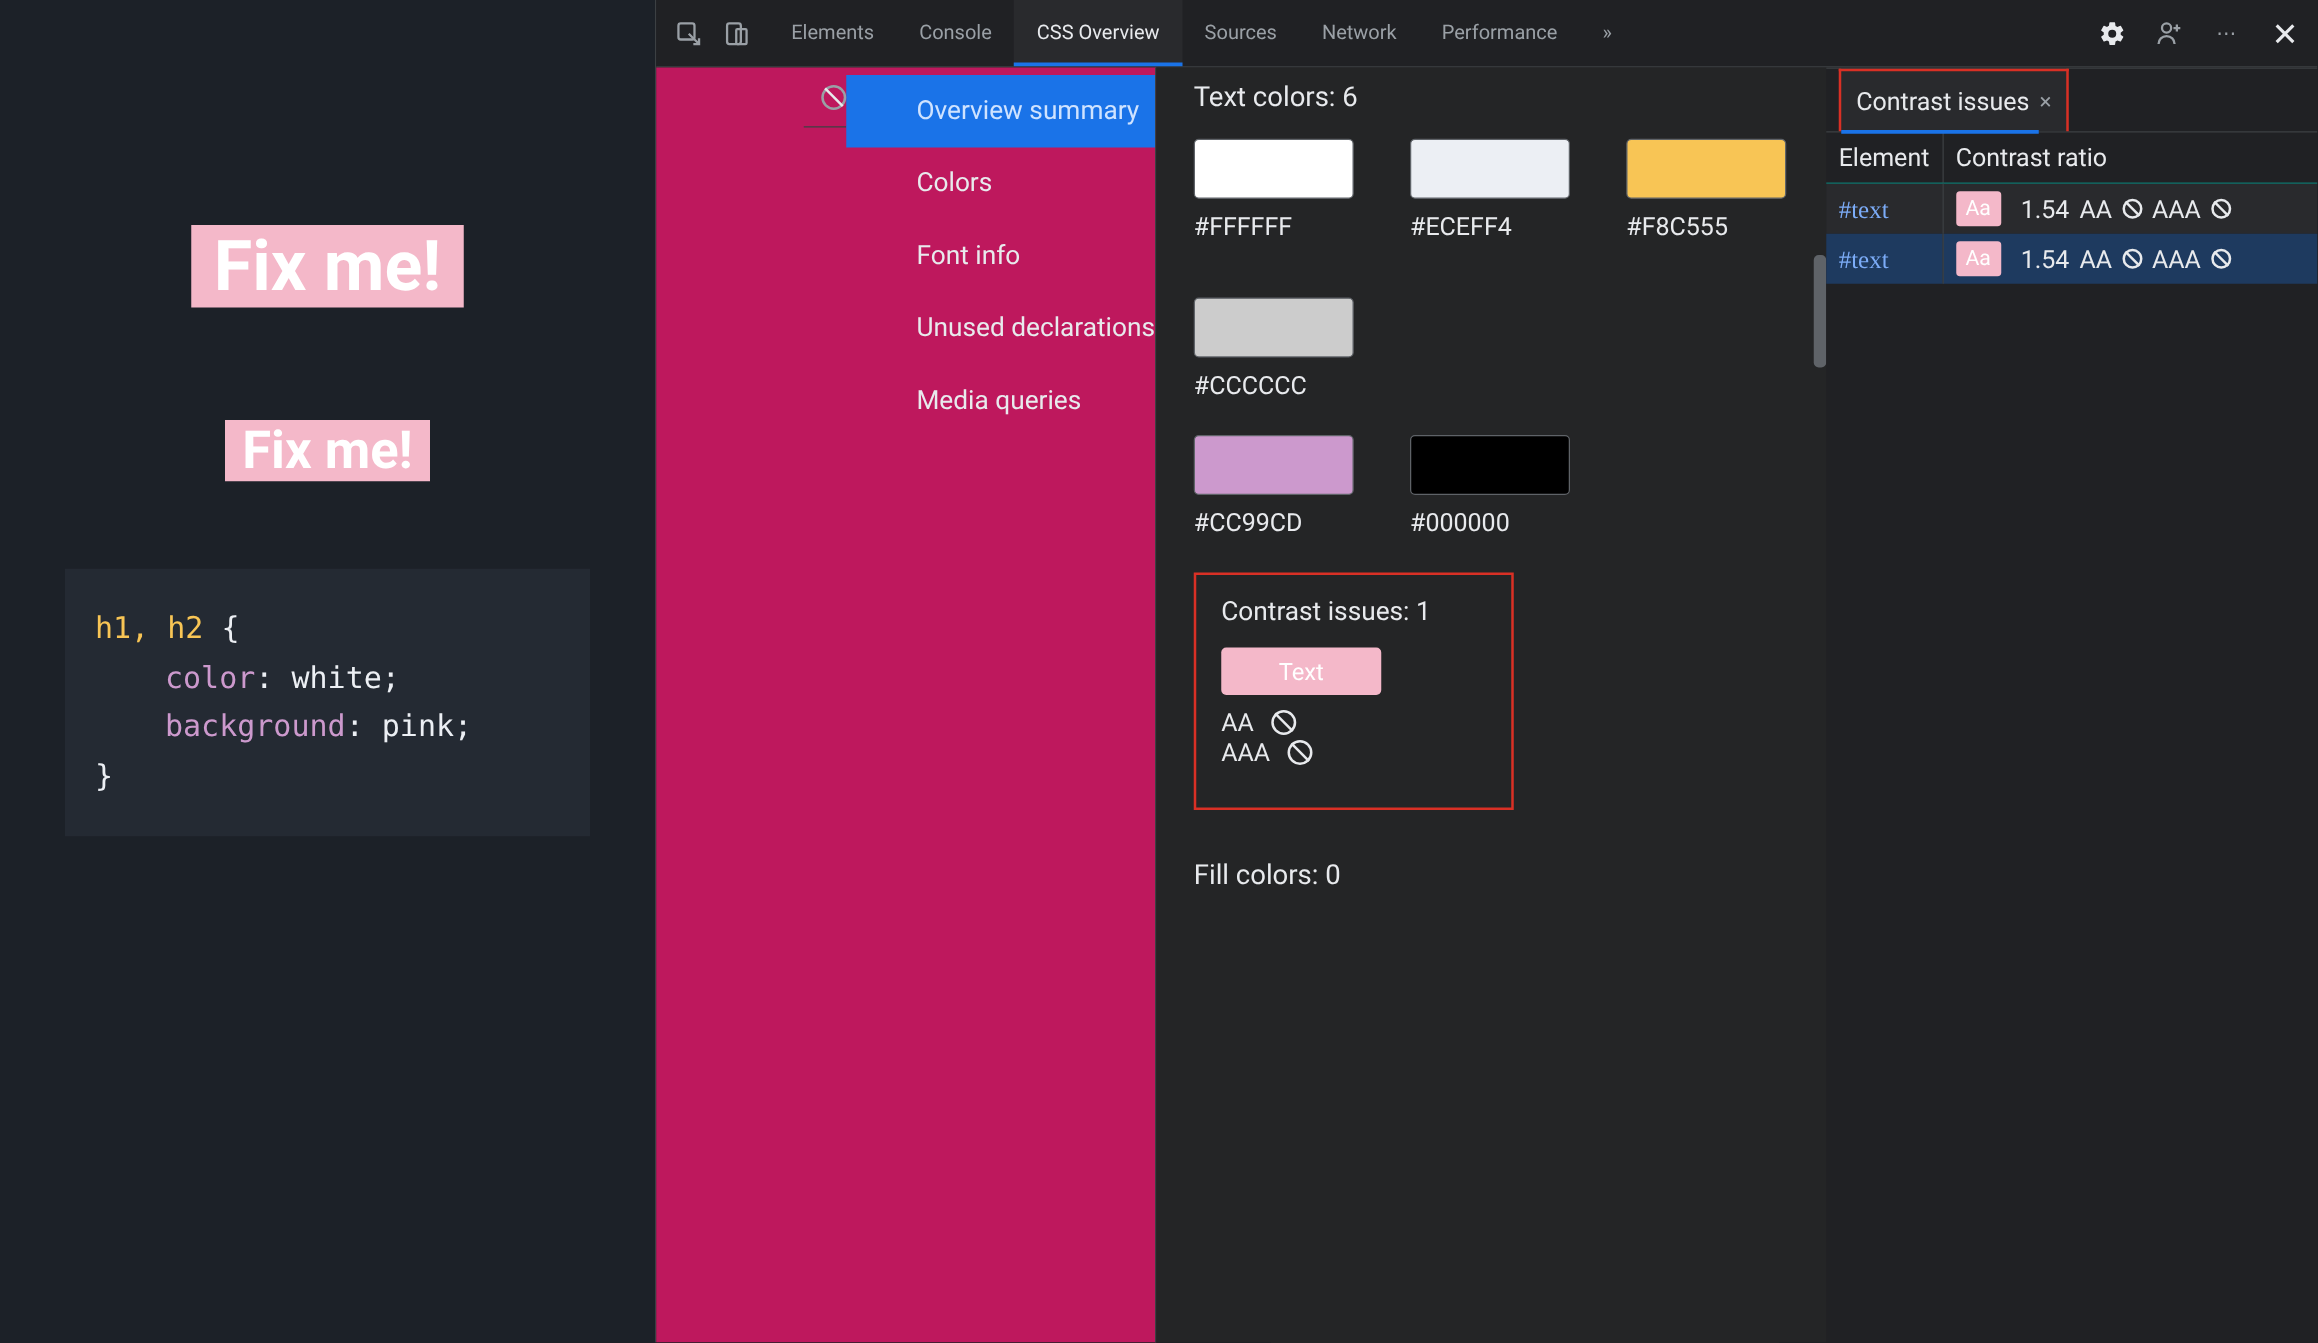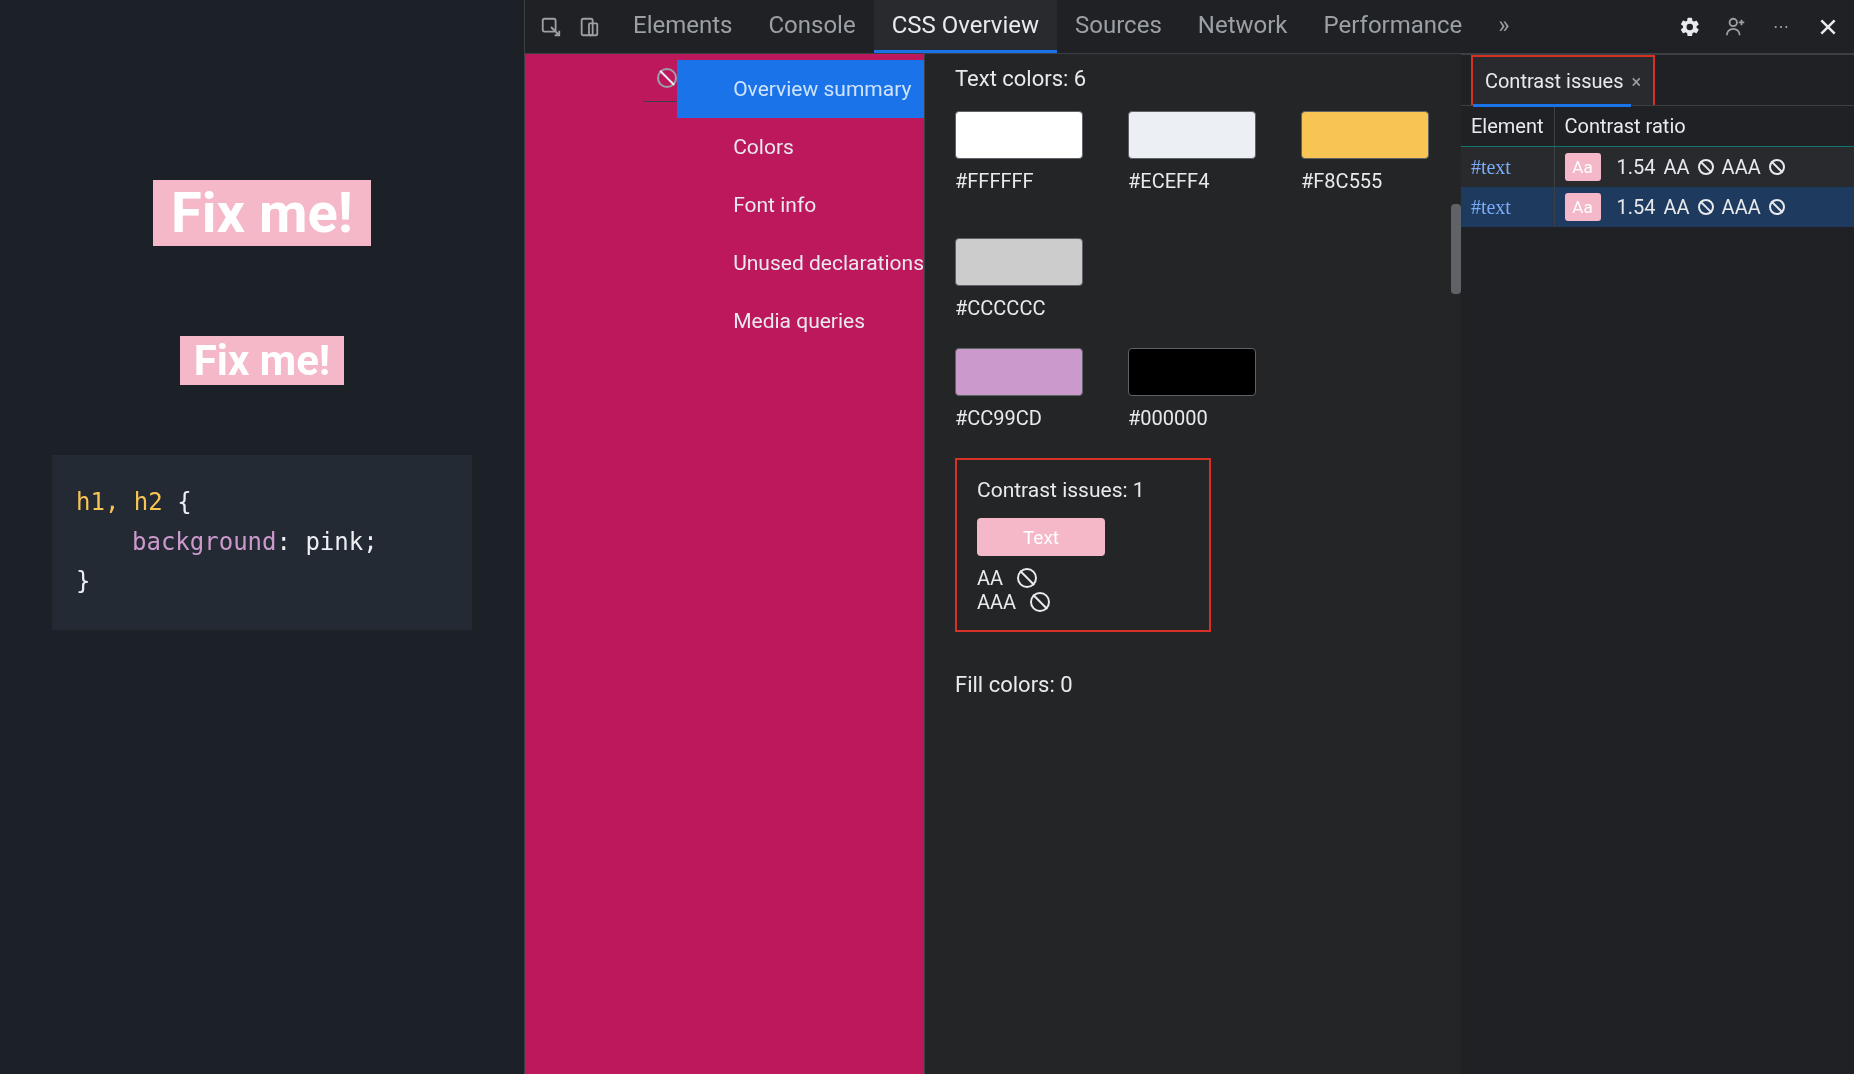--- a/index.html
+++ b/index.html
@@ -72,21 +72,21 @@
   width: 36px; height: 36px;
   display: flex; align-items: center; justify-content: center;
   color: #9aa0a6;
   cursor: pointer;
 }
 .dt-tabs { display: flex; align-items: stretch; height: 100%; margin-left: 6px; }
 .dt-tab {
   padding: 0 18px;
   display: flex; align-items: center;
   color: #9aa0a6;
-  font-size: 24px;
+  font-size: 16px;
   cursor: pointer;
   border-bottom: 3px solid transparent;
 }
 .dt-tab.active {
   color: #e8eaed;
   background: #292a2d;
   border-bottom: 3px solid #1a73e8;
 }
 .dt-toolbar-right {
   margin-left: auto;
@@ -153,21 +153,21 @@
 }
 .swatch-item { display: flex; flex-direction: column; gap: 10px; }
 .swatch {
   width: 128px; height: 48px;
   border-radius: 4px;
   border: 1px solid #5f6368;
 }
 .swatch-label { font-size: 20px; color: #e8eaed; }
 .contrast-box {
   border: 2px solid #d93025;
-  padding: 18px 20px 16px 20px;
+  padding: 18px 20px 32px 20px;
   width: 256px;
   margin-top: 20px;
 }
 .contrast-title { font-size: 21px; margin-bottom: 16px; }
 .text-swatch {
   background: #f4b8c9;
   color: white;
   width: 128px; height: 38px;
   border-radius: 4px;
   display: flex; align-items: center; justify-content: center;
@@ -263,20 +263,23 @@
 </style>
 </head>
 <body>
 
 <div class="page-pane">
   <div class="demo-h1">Fix me!</div>
   <div class="demo-h2">Fix me!</div>
   <div class="code-block">
     <div>
       <span class="tok-sel">h1, h2</span><span class="tok-punc"> {</span>
+    </div>
+    <div style="padding-left:56px;">
+      <span class="tok-prop">color</span><span class="tok-punc">: </span><span class="tok-val">white</span><span class="tok-punc">;</span>
     </div>
     <div style="padding-left:56px;">
       <span class="tok-prop">background</span><span class="tok-punc">: </span><span class="tok-val">pink</span><span class="tok-punc">;</span>
     </div>
     <div><span class="tok-punc">}</span></div>
   </div>
 </div>
 
 <div class="devtools">
   <div class="dt-toolbar">

